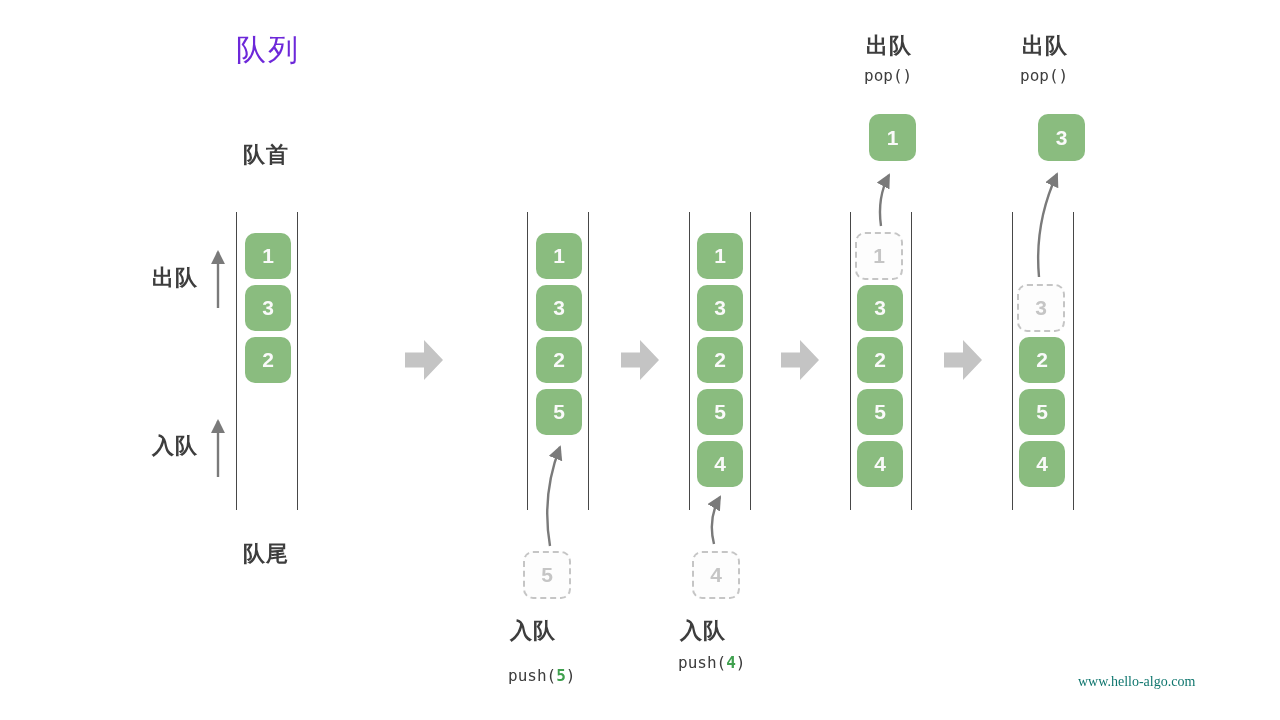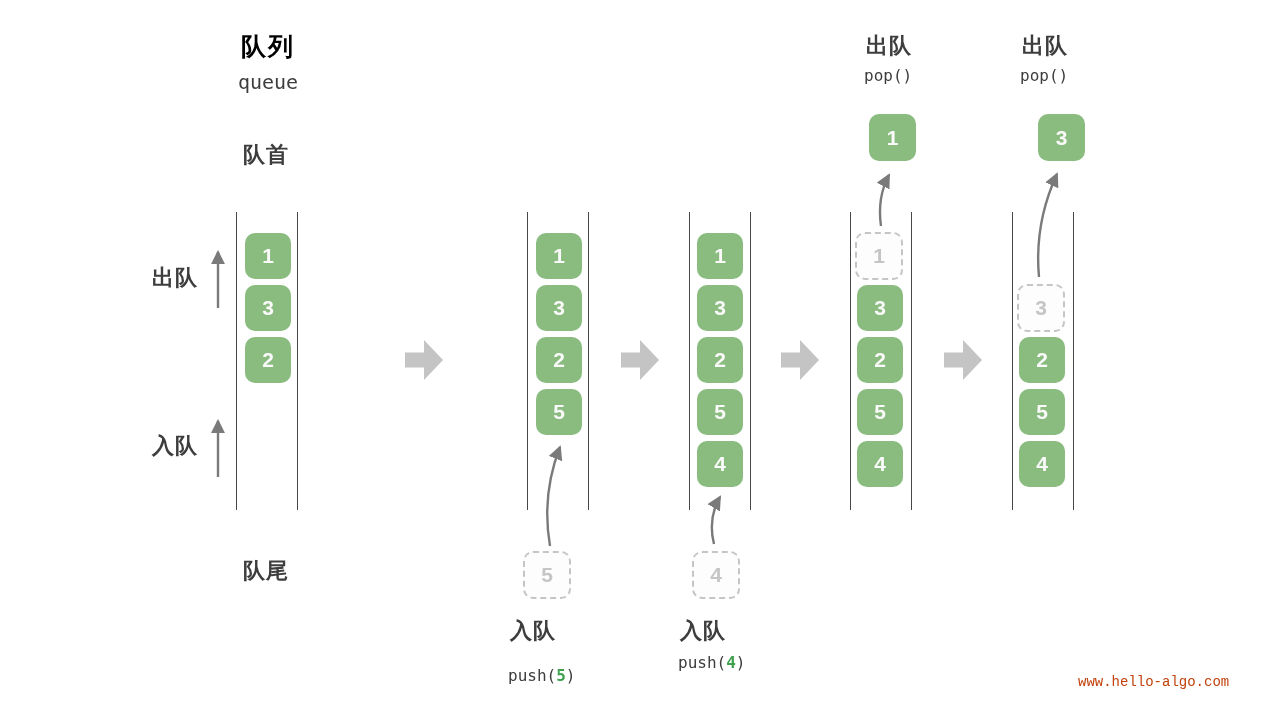--- a/index.html
+++ b/index.html
@@ -2,44 +2,43 @@
 <html><head>
 <meta charset="utf-8">
 <style>
   html,body{margin:0;padding:0;background:#fff;}
   .canvas{position:relative;width:1280px;height:720px;background:#ffffff;overflow:hidden;
           font-family:"Liberation Sans",sans-serif;}
   .abs{position:absolute;}
   .zh{font-weight:700;font-size:22px;color:#3d3d3d;letter-spacing:1px;white-space:nowrap;}
   .code{font-family:"DejaVu Sans Mono",monospace;font-size:16px;color:#3d3d3d;white-space:nowrap;}
   .arg{color:#3fa04e;font-weight:700;}
-  .title-zh{font-weight:700;font-size:25px;color:#000000;letter-spacing:2px;}
+  .title-zh{font-weight:400;font-size:30px;color:#6d28d9;letter-spacing:2px;}
   .title-en{font-family:"DejaVu Sans Mono",monospace;font-size:20px;color:#3d3d3d;}
   .channel{box-sizing:border-box;width:62px;height:298px;top:212px;
            border-left:1.5px solid #474747;border-right:1.5px solid #474747;}
   .cell{box-sizing:border-box;width:46px;height:46px;border-radius:10px;background:#8abc7f;
         color:#fafafa;font-weight:700;font-size:21px;
         display:flex;align-items:center;justify-content:center;}
   .ghost{width:48px;height:48px;background:#fdfdfd;border:2.5px dashed #c5c5c5;color:#c5c5c5;}
   .popped{width:47px;height:47px;}
   .block-arrow{width:38px;height:40px;top:340px;background:#c4c4c4;
                clip-path:polygon(0 31%,50% 31%,50% 0,100% 50%,50% 100%,50% 69%,0 69%);}
   .overlay{position:absolute;left:0;top:0;width:1280px;height:720px;pointer-events:none;}
-  .watermark{font-family:Liberation Mono, monospace;font-size:14px;color:#c2410c;white-space:nowrap;}
+  .watermark{font-family:Liberation Serif, serif;font-size:14px;color:#0f766e;white-space:nowrap;}
 </style>
 </head>
 <body>
 
 <div class="canvas">
 
   <div class="abs title-zh" style="left:188px;top:30px;width:160px;text-align:center">队列</div>
-  <div class="abs title-en" style="left:188px;top:70px;width:160px;text-align:center">queue</div>
 
   <div class="abs zh" style="left:243px;top:140px">队首</div>
-  <div class="abs zh" style="left:243px;top:556px">队尾</div>
+  <div class="abs zh" style="left:243px;top:539px">队尾</div>
   <div class="abs zh" style="left:152px;top:263px">出队</div>
   <div class="abs zh" style="left:152px;top:431px">入队</div>
 
   <div class="abs channel" style="left:236px"></div>
   <div class="abs channel" style="left:527px"></div>
   <div class="abs channel" style="left:689px"></div>
   <div class="abs channel" style="left:850px"></div>
   <div class="abs channel" style="left:1012px"></div>
 
   <div class="abs cell" style="left:245px;top:233px">1</div>

